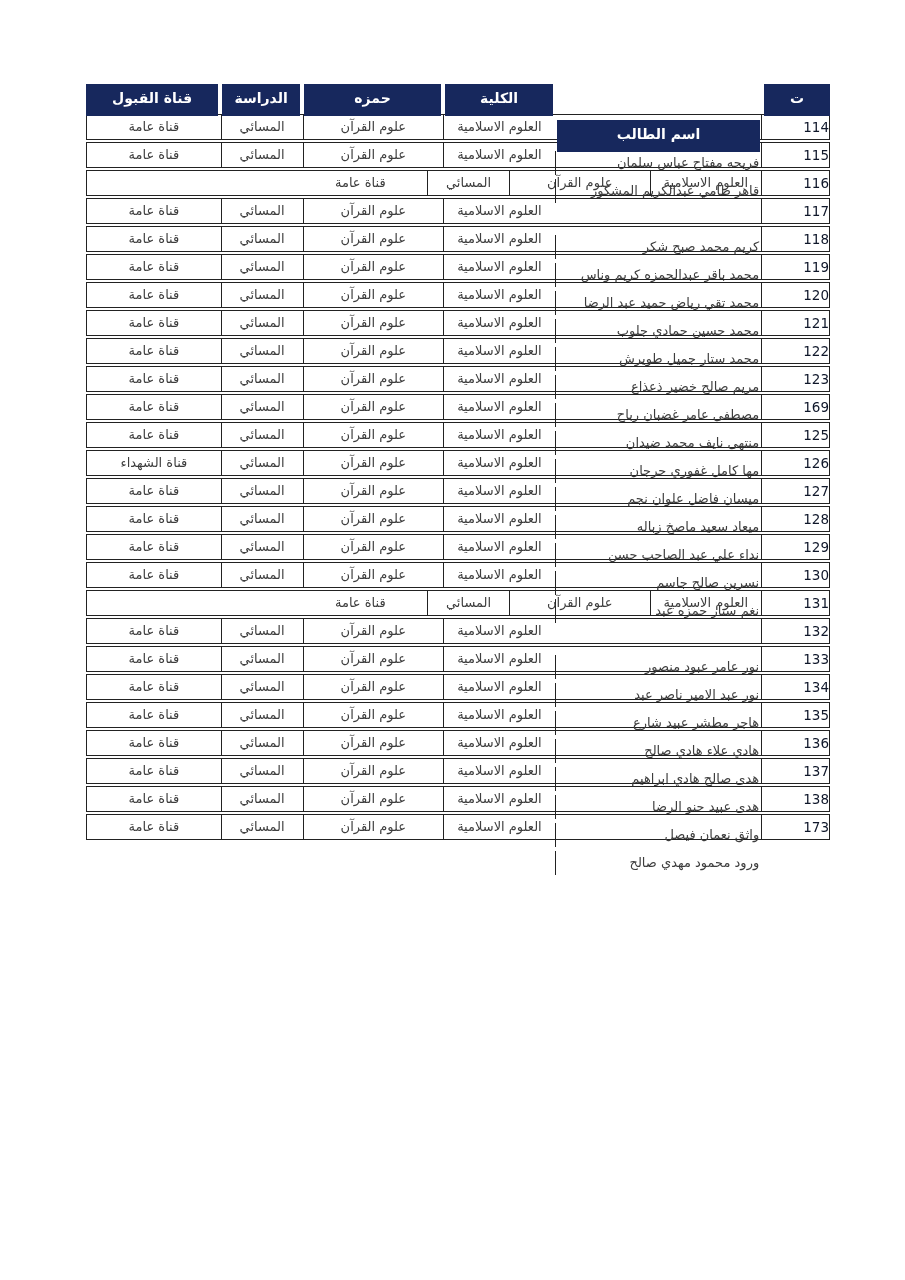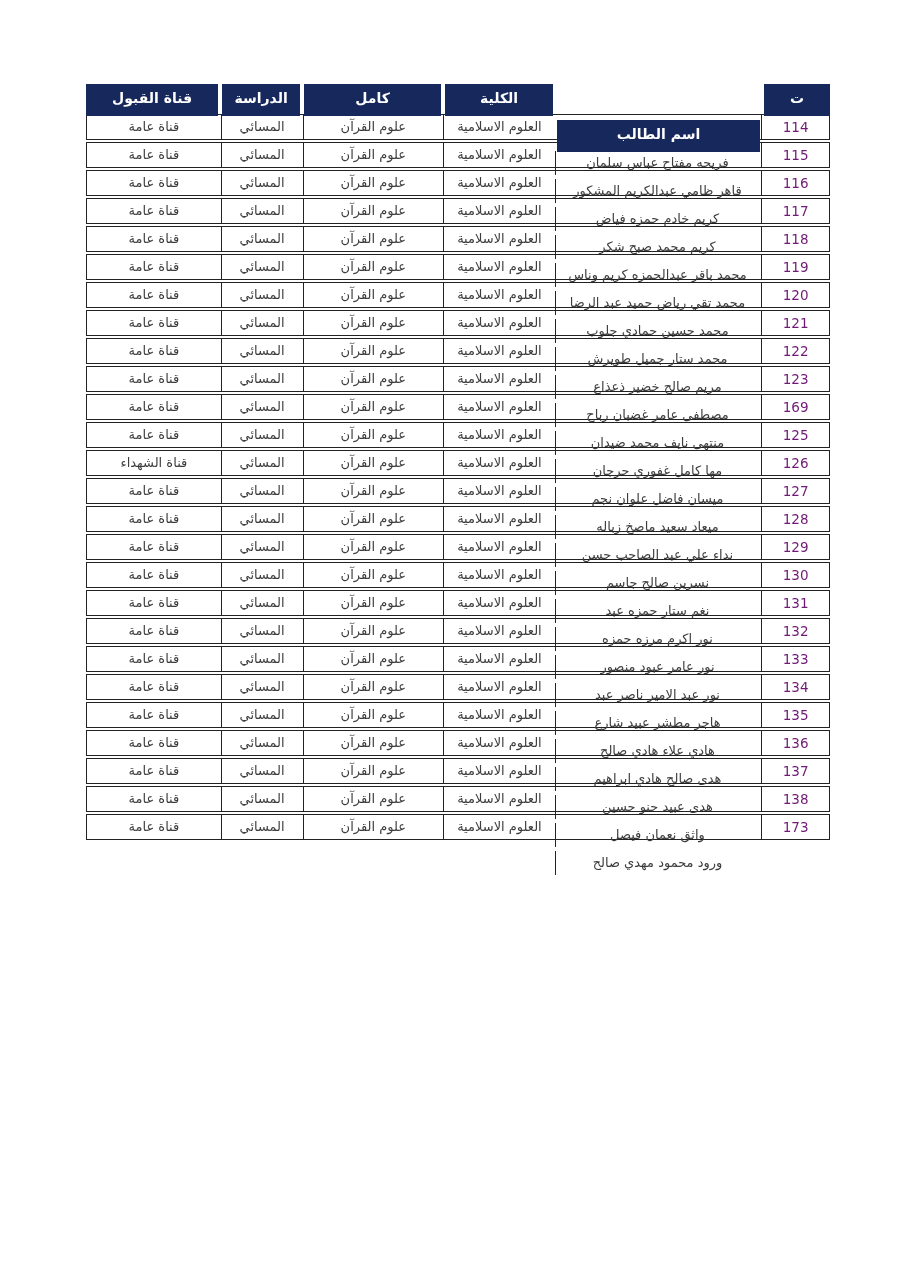--- a/index.html
+++ b/index.html
@@ -60,24 +60,24 @@
     color: #3d3d3d;
     text-align: center;
     line-height: 24px;
     height: 24px;
     overflow: hidden;
     white-space: nowrap;
     border-inline-end: 1px solid #222222;
   }
   .cell:last-child { border-inline-end: none; }
   .cell.name {
-    text-align: center;
+    text-align: right;
     padding-inline-start: 2px;
   }
-  .cell.num { font-size: 13.5px; color: #701a75; }
+  .cell.num { font-size: 13.5px; color: #0f172a; text-align: right; }
   
   .w-num     { width: 9.14%;  flex: 0 0 9.14%;  }
   .w-name    { width: 27.82%; flex: 0 0 27.82%; margin-top: 36px; }
   .w-college { width: 15.05%; flex: 0 0 15.05%; }
   .w-dept    { width: 18.95%; flex: 0 0 18.95%; }
   .w-study   { width: 11.02%; flex: 0 0 11.02%; }
   .w-channel { width: 18.02%; flex: 0 0 18.02%; }
 </style>
 </head>
 <body>
@@ -89,21 +89,21 @@
       <div class="hcol w-num">
         <div class="hcell">ت</div>
       </div>
       <div class="hcol w-name">
         <div class="hcell">اسم الطالب</div>
       </div>
       <div class="hcol w-college">
         <div class="hcell">الكلية</div>
       </div>
       <div class="hcol w-dept">
-        <div class="hcell">كامل</div>
+        <div class="hcell">حمزه</div>
       </div>
       <div class="hcol w-study">
         <div class="hcell">الدراسة</div>
       </div>
       <div class="hcol w-channel">
         <div class="hcell">قناة القبول</div>
       </div>
     </div>
 
     <div>
@@ -118,21 +118,20 @@
         <div class="trow">
         <div class="cell num w-num">115</div>
         <div class="cell name w-name">قاهر ظامي عبدالكريم المشكور</div>
         <div class="cell w-college">العلوم الاسلامية</div>
         <div class="cell w-dept">علوم القرآن</div>
         <div class="cell w-study">المسائي</div>
         <div class="cell w-channel">قناة عامة</div>
       </div>
         <div class="trow">
         <div class="cell num w-num">116</div>
-        <div class="cell name w-name">كريم خادم حمزه فياض</div>
         <div class="cell w-college">العلوم الاسلامية</div>
         <div class="cell w-dept">علوم القرآن</div>
         <div class="cell w-study">المسائي</div>
         <div class="cell w-channel">قناة عامة</div>
       </div>
         <div class="trow">
         <div class="cell num w-num">117</div>
         <div class="cell name w-name">كريم محمد صبح شكر</div>
         <div class="cell w-college">العلوم الاسلامية</div>
         <div class="cell w-dept">علوم القرآن</div>
@@ -238,21 +237,20 @@
         <div class="trow">
         <div class="cell num w-num">130</div>
         <div class="cell name w-name">نغم ستار حمزه عبد</div>
         <div class="cell w-college">العلوم الاسلامية</div>
         <div class="cell w-dept">علوم القرآن</div>
         <div class="cell w-study">المسائي</div>
         <div class="cell w-channel">قناة عامة</div>
       </div>
         <div class="trow">
         <div class="cell num w-num">131</div>
-        <div class="cell name w-name">نور اكرم مرزه حمزه</div>
         <div class="cell w-college">العلوم الاسلامية</div>
         <div class="cell w-dept">علوم القرآن</div>
         <div class="cell w-study">المسائي</div>
         <div class="cell w-channel">قناة عامة</div>
       </div>
         <div class="trow">
         <div class="cell num w-num">132</div>
         <div class="cell name w-name">نور عامر عبود منصور</div>
         <div class="cell w-college">العلوم الاسلامية</div>
         <div class="cell w-dept">علوم القرآن</div>
@@ -286,21 +284,21 @@
         <div class="trow">
         <div class="cell num w-num">136</div>
         <div class="cell name w-name">هدى صالح هادي ابراهيم</div>
         <div class="cell w-college">العلوم الاسلامية</div>
         <div class="cell w-dept">علوم القرآن</div>
         <div class="cell w-study">المسائي</div>
         <div class="cell w-channel">قناة عامة</div>
       </div>
         <div class="trow">
         <div class="cell num w-num">137</div>
-        <div class="cell name w-name">هدى عبيد حنو حسين</div>
+        <div class="cell name w-name">هدى عبيد حنو الرضا</div>
         <div class="cell w-college">العلوم الاسلامية</div>
         <div class="cell w-dept">علوم القرآن</div>
         <div class="cell w-study">المسائي</div>
         <div class="cell w-channel">قناة عامة</div>
       </div>
         <div class="trow">
         <div class="cell num w-num">138</div>
         <div class="cell name w-name">واثق نعمان فيصل</div>
         <div class="cell w-college">العلوم الاسلامية</div>
         <div class="cell w-dept">علوم القرآن</div>

